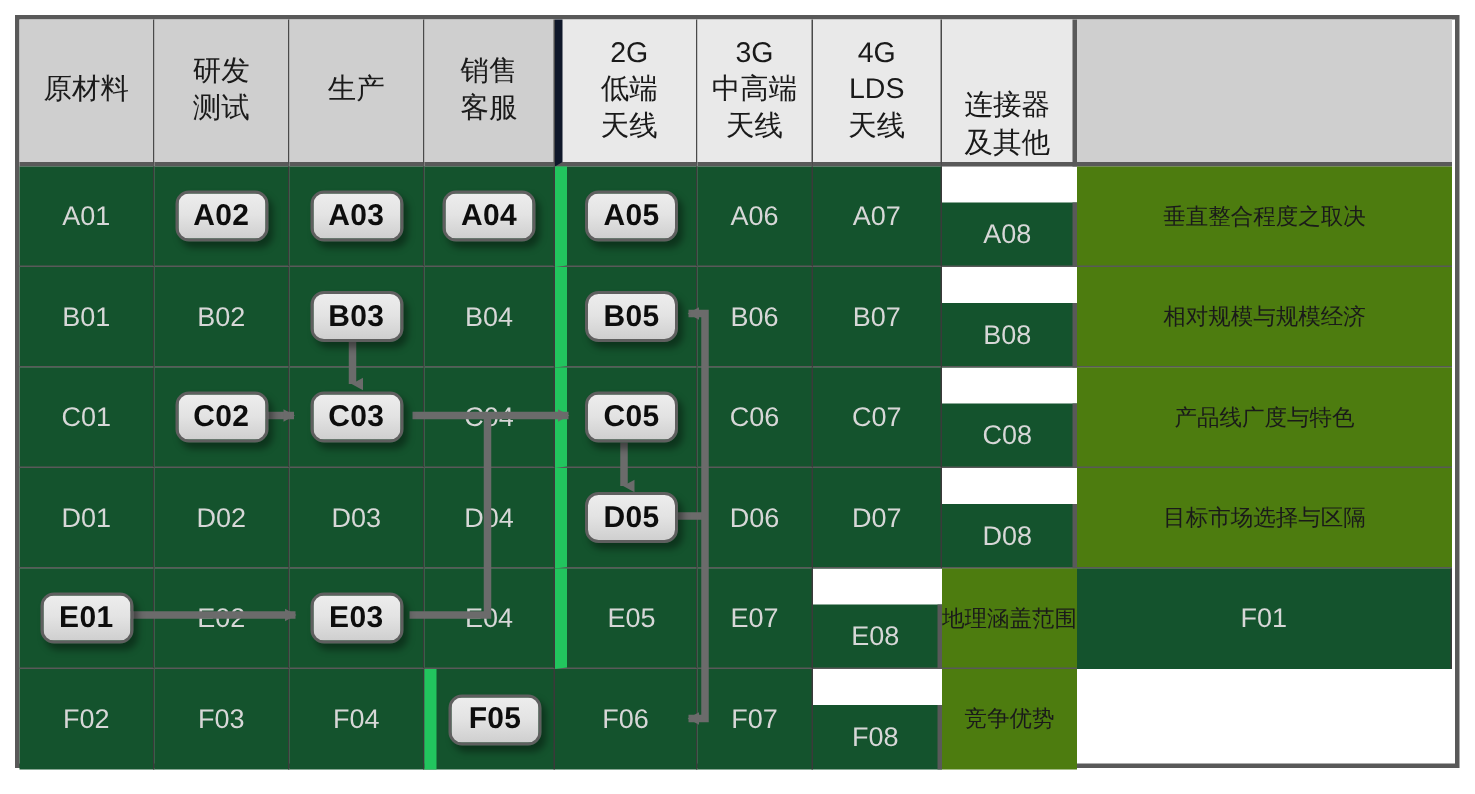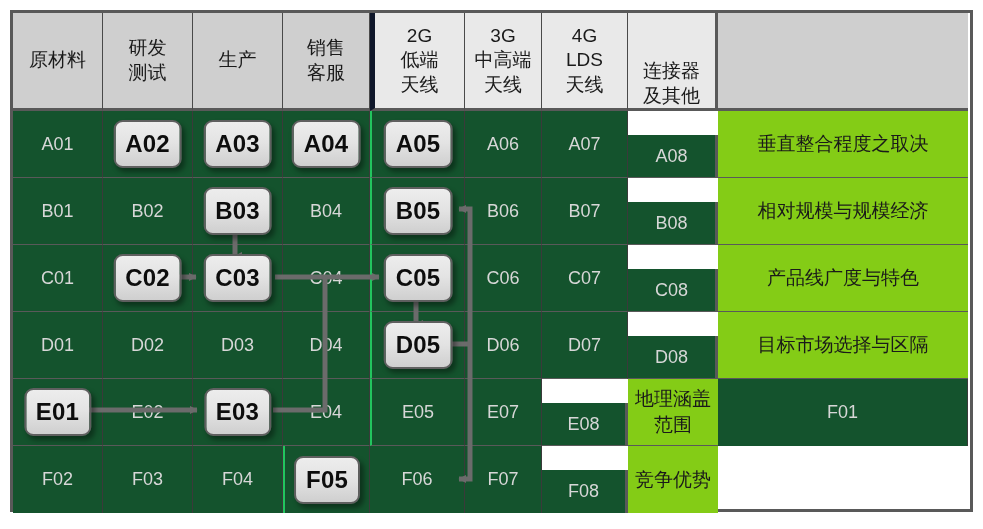--- a/index.html
+++ b/index.html
@@ -67,49 +67,49 @@
   .hcell.sep-right { border-right: 3px solid #595959; align-items: flex-end; }
   .hcell .txt { white-space: pre-line; }
 
   
   .bcell {
     background: #14532d;
     font-size: 18px;
     color: #d7d7d7;
     font-weight: 400;
   }
-  .bcell.sep-left  { border-left: 2px solid #22c55e; }
+  .bcell.sep-left  { border-left: 8px solid #22c55e; }
   .bcell.sep-right { border-right: 3px solid #595959; margin-top: 24px; }
 
   .rowlabel {
-    background: #84cc16;
+    background: #4d7c0f;
     color: #1a1a1a;
-    font-size: 19px;
+    font-size: 15px;
     border-right: none;
   }
 
   
   .chip {
     position: absolute;
     left: 50%;
     top: 50%;
     transform: translate(-50%, -50%);
     min-width: 62px;
-    height: 48px;
+    height: 34px;
     padding: 0 10px;
     box-sizing: border-box;
     display: flex;
     align-items: center;
     justify-content: center;
     border: 2px solid #5f5f5f;
     border-radius: 9px;
     background: linear-gradient(180deg, #ededed 0%, #e3e3e3 48%, #cfcfcf 100%);
     box-shadow: 3px 4px 5px rgba(0,0,0,0.38);
     color: #0d0d0d;
-    font-size: 24px;
+    font-size: 20px;
     font-weight: bold;
     letter-spacing: 0.2px;
     z-index: 6;
   }
 
   
   .connectors {
     position: absolute;
     left: 0;
     top: 0;

